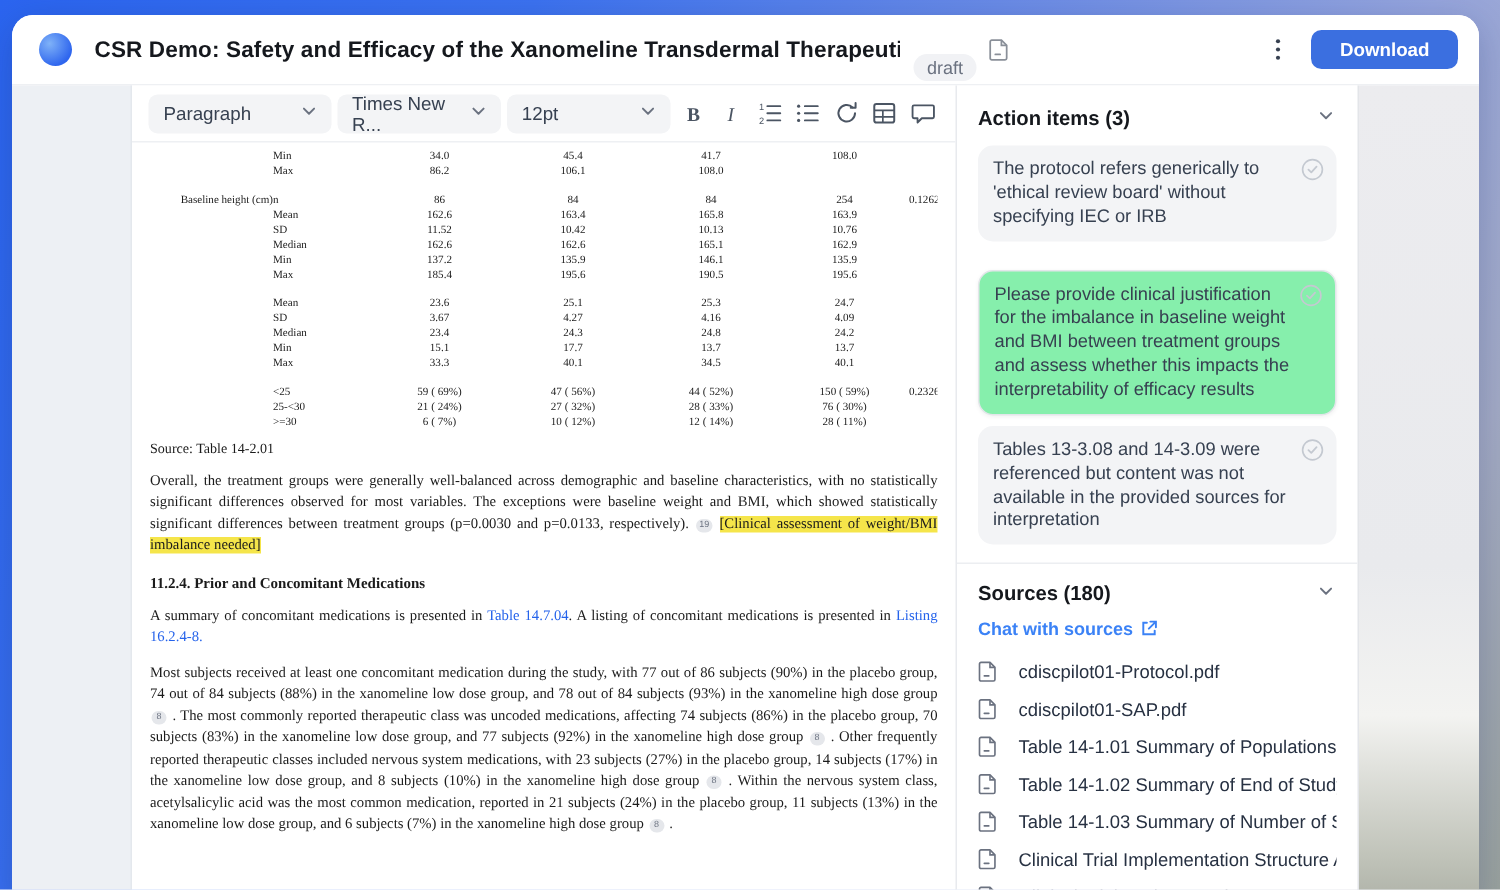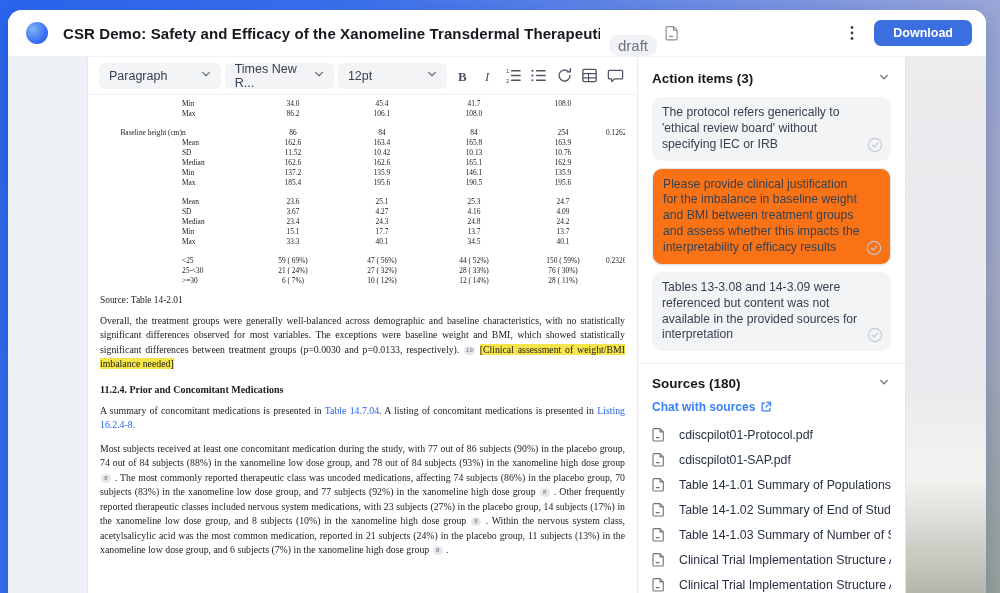--- a/index.html
+++ b/index.html
@@ -12,21 +12,21 @@
   .app {
     position:absolute; left:8px; top:10px; width:978px; height:600px;
     background:#fff; border-radius:14px; overflow:hidden;
     box-shadow:0 6px 24px rgba(20,40,90,.25);
     display:flex; flex-direction:column;
   }
   
   header { height:47px; flex:0 0 47px; display:flex; align-items:center; padding:0 14px 0 18px; border-bottom:1px solid #eef0f3; background:#fff; }
   .logo { width:22px; height:22px; border-radius:50%; background:radial-gradient(circle at 32% 32%, #7fb2f8, #2f66ee 72%); margin-right:15px; flex:0 0 22px; }
   h1 { font-size:15px; font-weight:700; color:#15181d; white-space:nowrap; overflow:hidden; max-width:537px; letter-spacing:.1px; }
-  .pill { margin-left:9px; background:#f1f2f5; color:#6b7280; font-size:15px; padding:2px 9px; border-radius:10px; flex:0 0 auto;margin-top:24px; }
+  .pill { margin-left:9px; background:#f1f2f5; color:#6b7280; font-size:12px; padding:2px 9px; border-radius:10px; flex:0 0 auto;margin-top:24px; }
   .hicon { margin-left:8px; display:inline-flex; color:#6b7280; }
   .spacer { flex:1; }
   .kebab { display:inline-flex; margin-right:20px; cursor:pointer; }
   .dl { background:#3b6fe0; color:#fff; border:0; border-radius:7px; font-family:inherit; font-size:12.5px; font-weight:600; padding:6px 19px; height:26px; cursor:pointer; }
   
   .content { flex:1; display:flex; min-height:0; }
   .gutter { flex:0 0 80px; background:#edf0f4; border-right:1px solid #e4e8ed; }
   .doc-col { flex:0 0 549px; display:flex; flex-direction:column; background:#fff; min-width:0; }
   
   .toolbar { height:38px; flex:0 0 38px; display:flex; align-items:center; gap:4px; padding:0 11px; border-bottom:1px solid #eef0f3; }
@@ -44,22 +44,22 @@
   .srcline { font-size:9.4px; margin:9px 0 9px; }
   .para { font-size:9.8px; line-height:1.48; text-align:justify; margin:9px 0; }
   .doc-body h3 { font-size:10px; font-weight:700; margin:12px 0 7px; }
   .doclink { color:#2563eb; text-decoration:none; }
   .hl { background:#f5e54a; }
   .cite { display:inline-flex; align-items:center; justify-content:center; min-width:10px; height:9px; padding:0 2px; border-radius:5px; background:#e5e7eb; color:#6b7280; font-family:"Liberation Sans",sans-serif; font-size:6px; vertical-align:1px; margin:0 1px; cursor:pointer; }
   
   .panel { flex:0 0 268px; border-left:1px solid #e8eaee; padding:13px 14px 0 14px; background:#fff; overflow:hidden; }
   .sec-hdr { display:flex; align-items:center; justify-content:space-between; font-size:13.5px; font-weight:700; color:#15181d; cursor:pointer; }
   .cards { margin-top:10px; display:flex; flex-direction:column; gap:7px; }
-  .action-card { background:#f3f4f6; border-radius:10px; padding:8px 8px 8px 10px; display:flex; gap:6px; align-items:flex-end; cursor:pointer; }
-  .action-card.outlined { background:#f97316; border:1px solid #e3e6ea; box-shadow:0 1px 3px rgba(0,0,0,.06); }
+  .action-card { background:#f3f4f6; border-radius:10px; padding:8px 8px 8px 10px; display:flex; gap:6px; align-items:flex-start; cursor:pointer; }
+  .action-card.outlined { background:#86efac; border:1px solid #e3e6ea; box-shadow:0 1px 3px rgba(0,0,0,.06);margin-top:12px; }
   .action-card .txt { flex:1; font-size:12.2px; line-height:1.3; color:#374151; }
   .divider { border-top:1px solid #eceef1; margin:12px -14px 0; }
   .panel .sources-hdr { margin-top:11px; }
   .chat-link { display:inline-flex; align-items:center; gap:5px; margin-top:8px; color:#3b82f6; font-size:12px; font-weight:700; text-decoration:none; cursor:pointer; }
   ul.src-list { list-style:none; margin-top:7px; }
   ul.src-list li { display:flex; align-items:center; gap:14px; padding:5px 0; font-size:12.3px; font-weight:500; color:#273142; white-space:nowrap; overflow:hidden; cursor:pointer; }
   ul.src-list li svg { flex:0 0 auto; }
   
   .strip { flex:1; background:linear-gradient(180deg,#ececef 0%,#e9eaed 58%,#f3f3f1 76%,#c0c3b9 93%,#a9ada3 100%); border-left:1px solid #e3e5e9; }
 </style>

